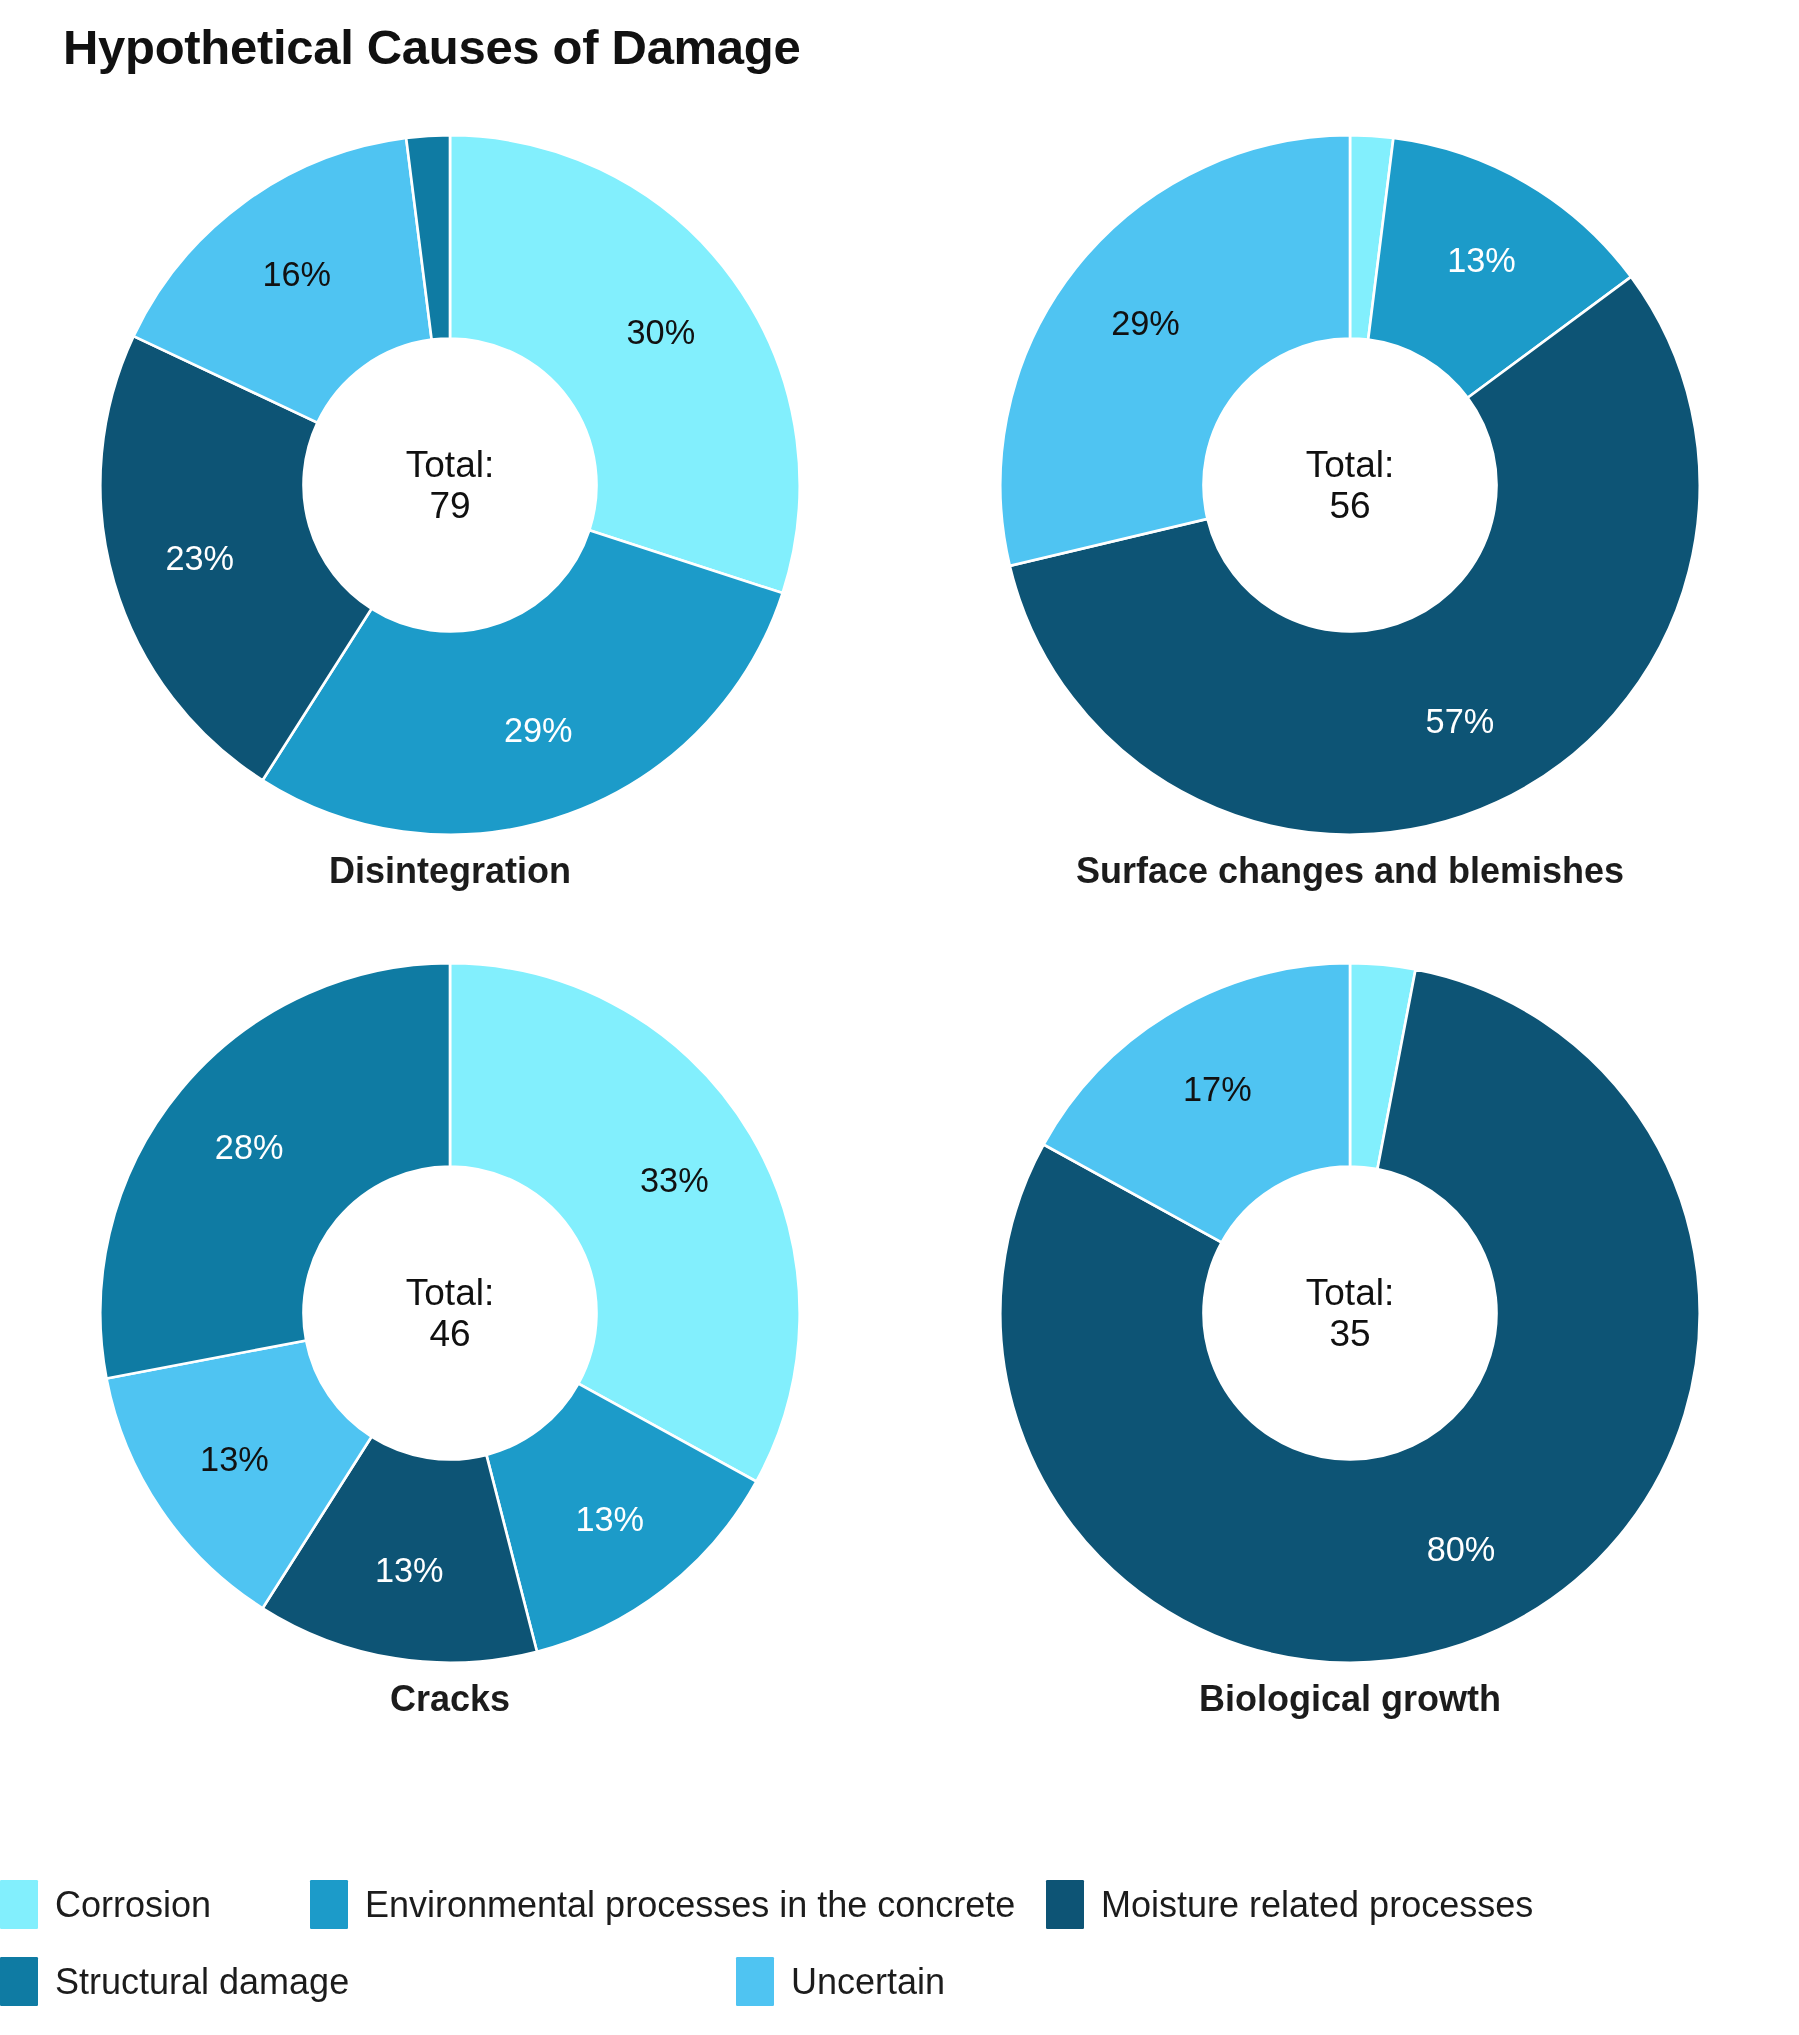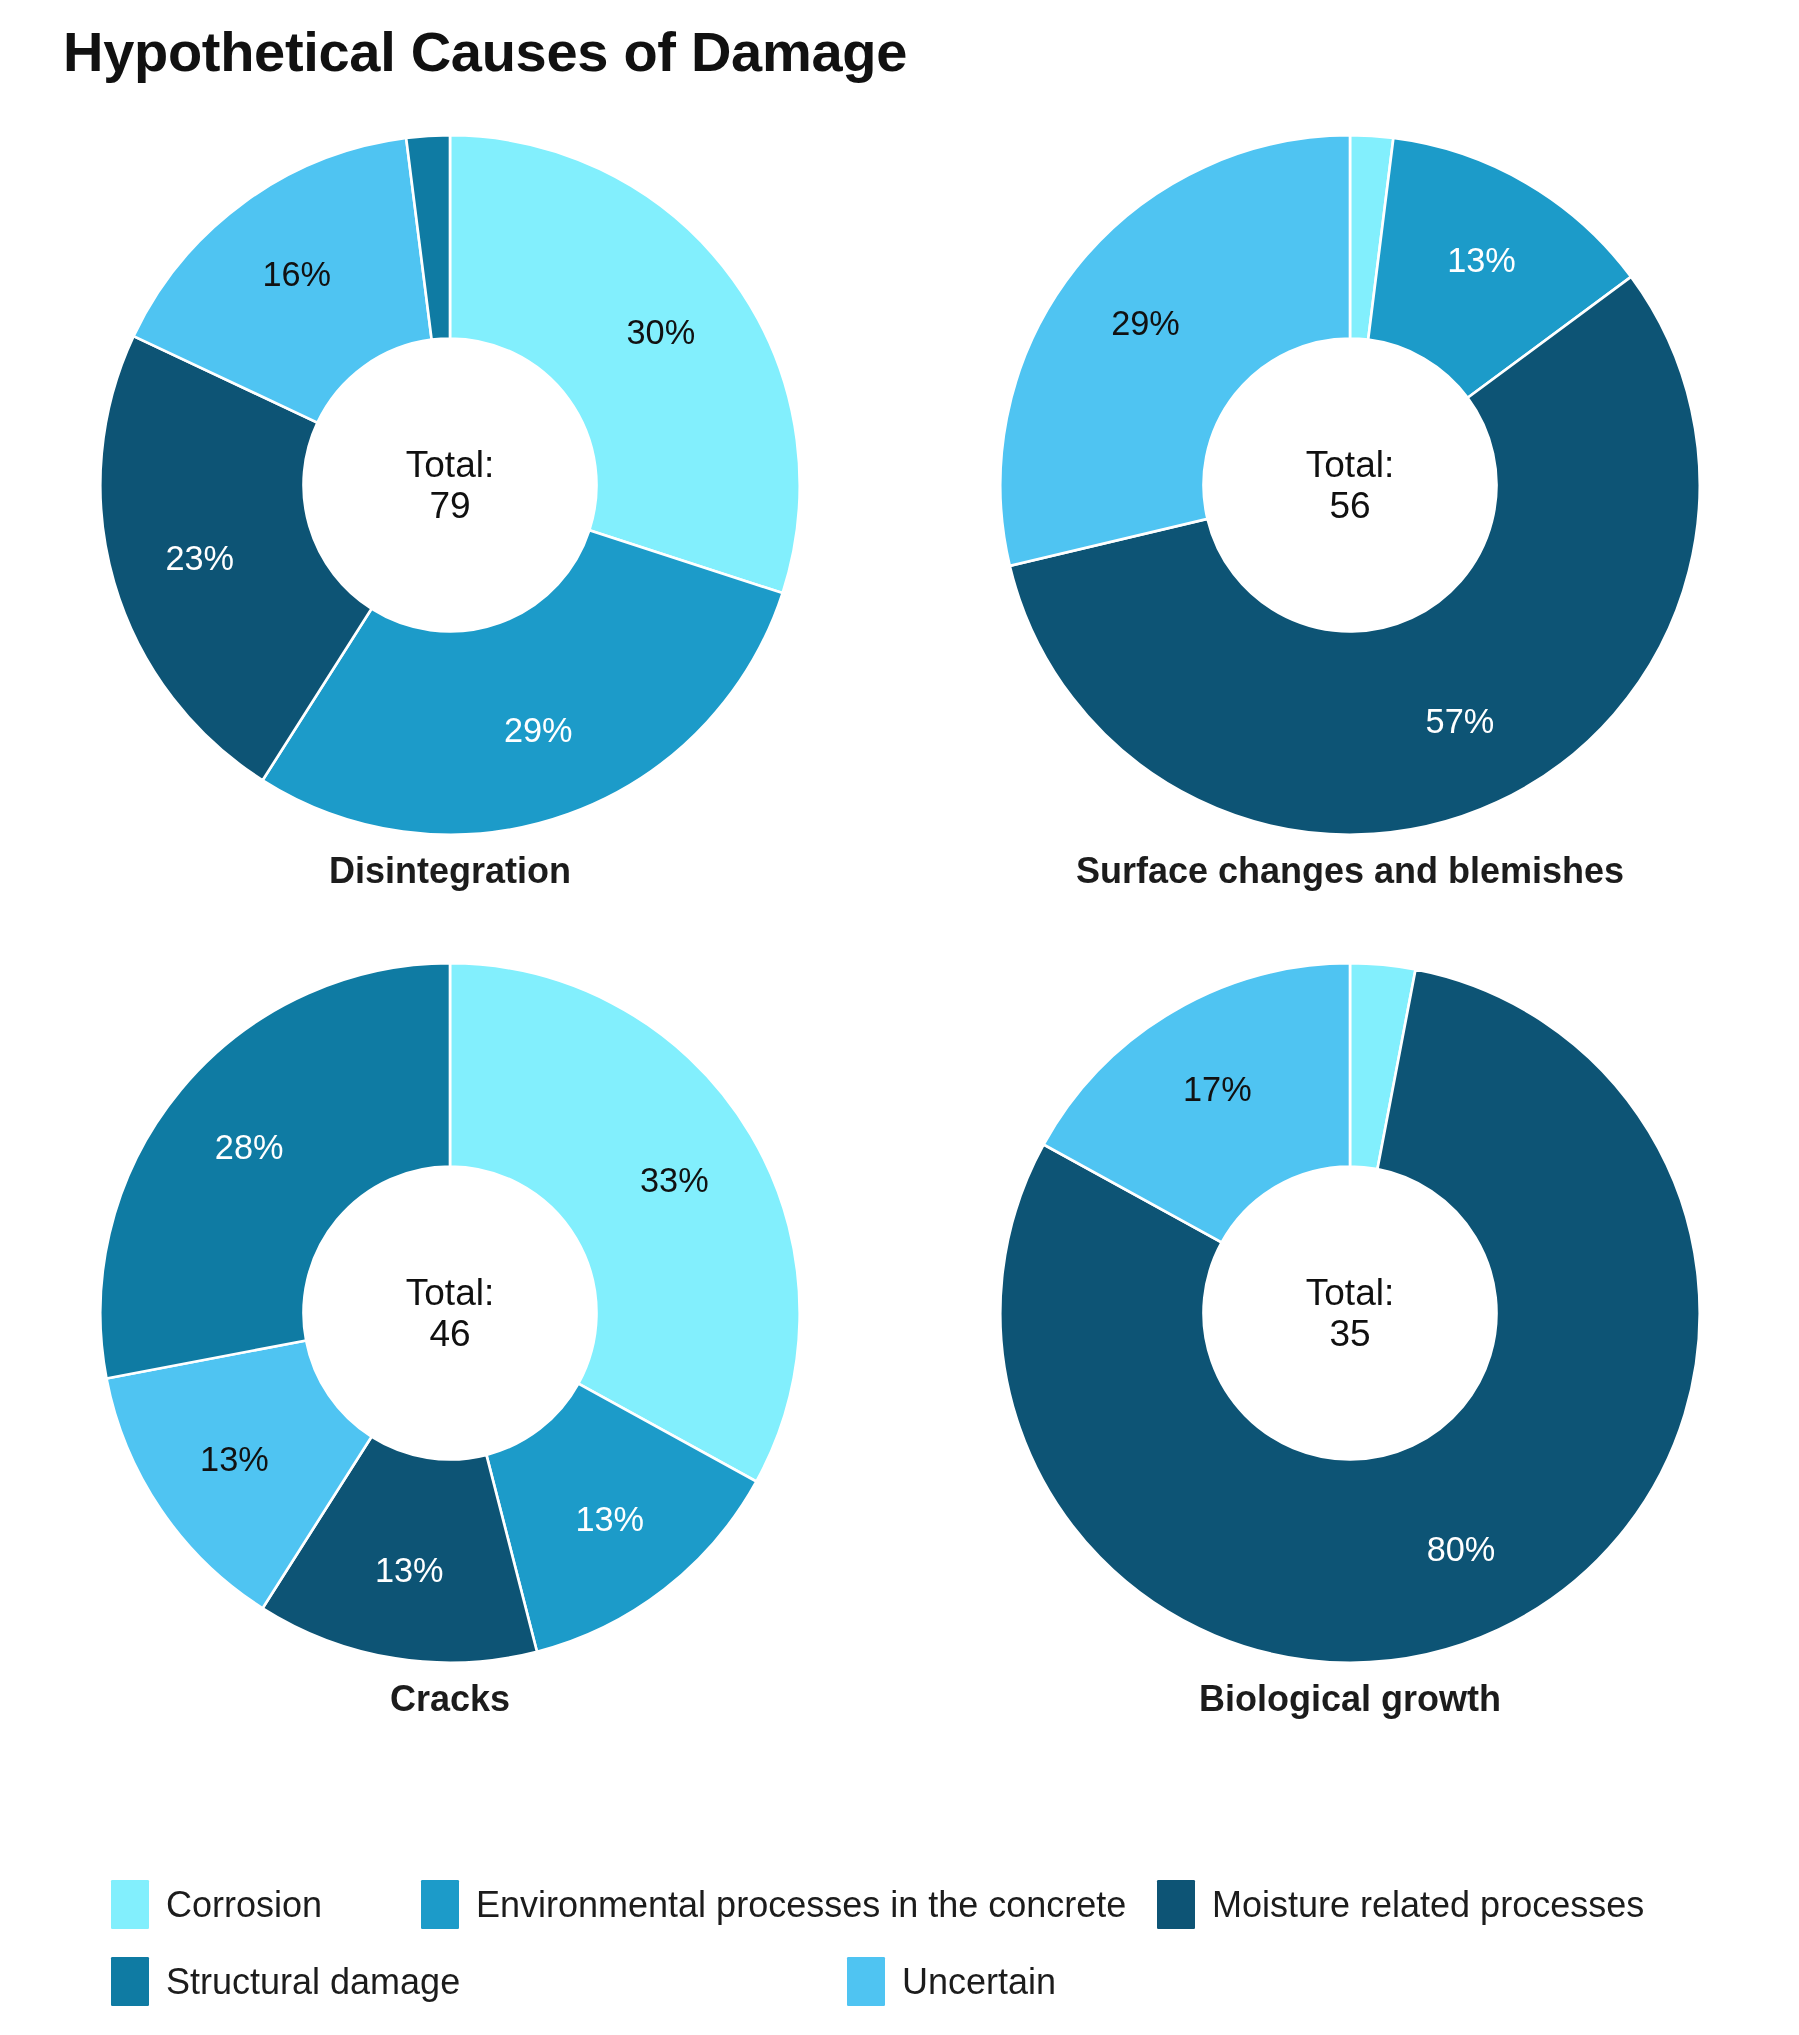--- a/index.html
+++ b/index.html
@@ -13,21 +13,21 @@
     font-family: "Liberation Sans", sans-serif;
     color: #1a1a1a;
     overflow: hidden;
     position: relative;
   }
 
   #page-title {
     position: absolute;
     left: 63px;
     top: 18.5px;
-    font-size: 56px;
+    font-size: 49px;
     font-weight: bold;
     letter-spacing: -0.3px;
     color: #111111;
     white-space: nowrap;
   }
 
   .charts-grid {
     position: absolute;
     left: 0;
     top: 125px;
@@ -104,21 +104,20 @@
   .legend {
     position: absolute;
     left: 0;
     top: 1866px;
     width: 1799px;
   }
   .legend-row {
     display: flex;
     align-items: center;
     height: 77px;
-    padding-left: 111px;
     box-sizing: border-box;
   }
   .legend-item {
     display: flex;
     align-items: center;
     height: 100%;
   }
   .legend-item.slot-a { width: 310px; }
   .legend-item.slot-b { width: 736px; }
   .legend-item.slot-c { width: auto; }

